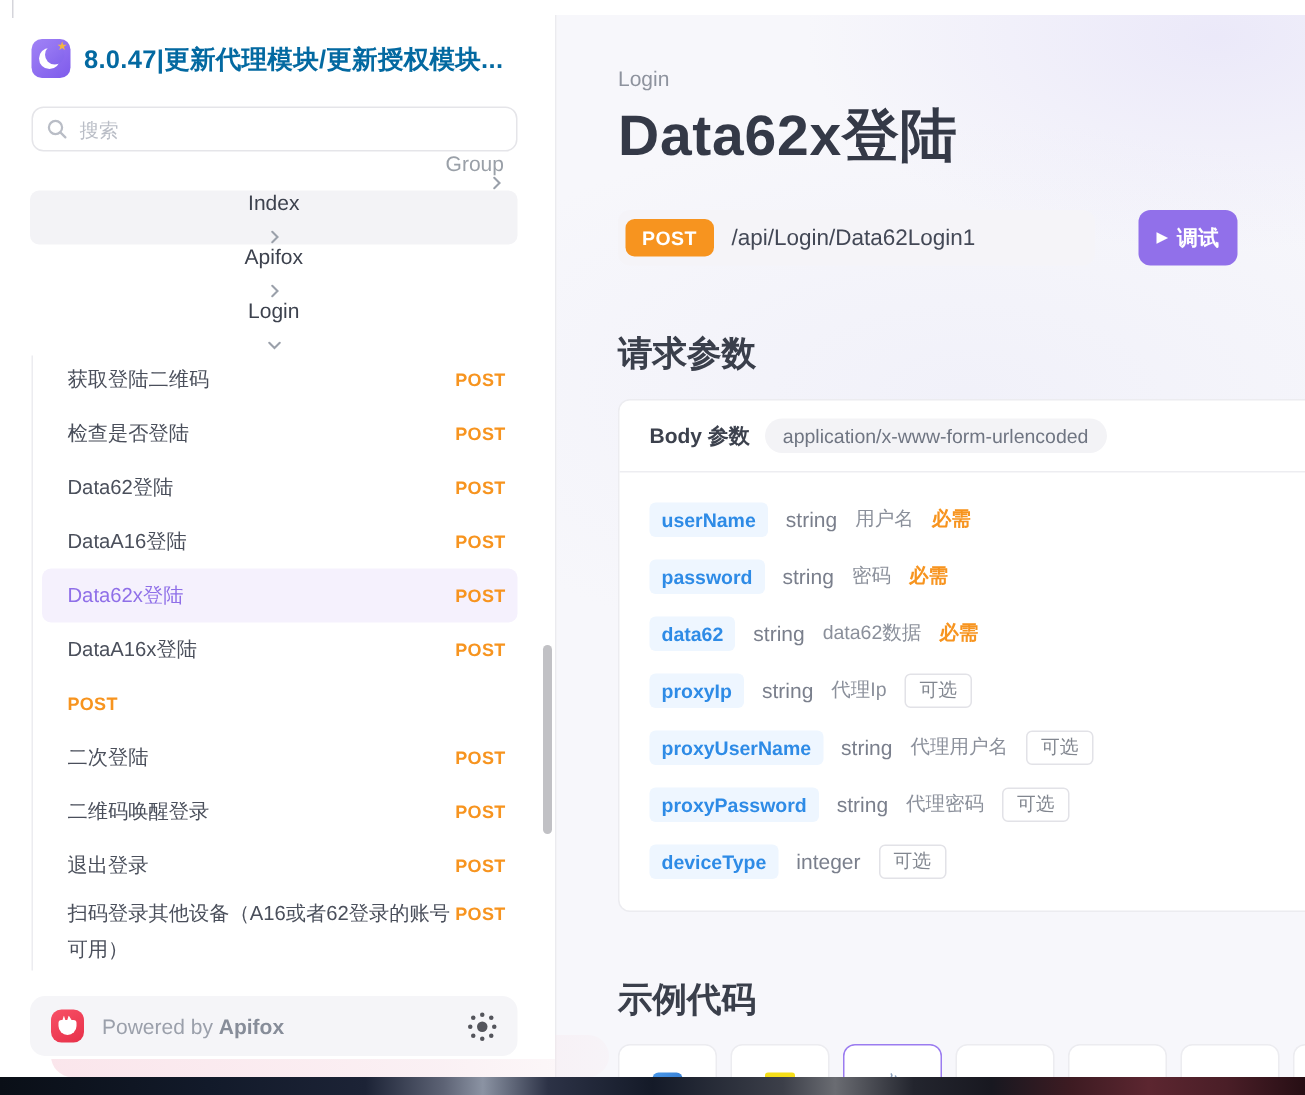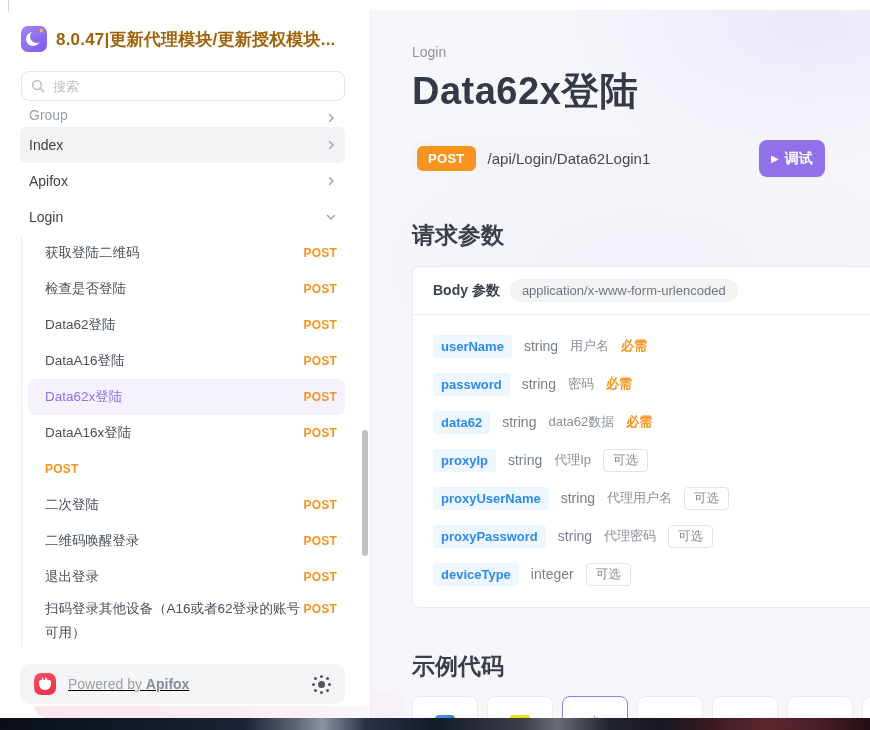--- a/index.html
+++ b/index.html
@@ -19,46 +19,46 @@
   .divider-v { position:absolute; left:370px; top:10px; height:708px; width:1px; background:#ebebef; z-index:1; }
   .top-tick { position:absolute; left:8px; top:0; width:1px; height:12px; background:#d5d5db; z-index:4; }
 
   
   .sidebar { position:absolute; left:0; top:10px; width:370px; height:696px; background:#ffffff; z-index:3; overflow:hidden; }
   .sb-header { display:flex; align-items:center; gap:9px; margin:16px 20px 0 21px; }
   .app-logo { width:26px; height:26px; border-radius:7px; background:linear-gradient(140deg,#a183f6,#7e5beb); position:relative; flex:0 0 auto; }
   .app-logo .moon { position:absolute; left:5px; top:6px; width:14px; height:14px; border-radius:50%; background:#ffffff; }
   .app-logo .moon:after { content:""; position:absolute; left:4px; top:-2px; width:13px; height:13px; border-radius:50%; background:linear-gradient(140deg,#9a7bf4,#8263ec); }
   .app-logo .star { position:absolute; right:2px; top:1px; font-size:8px; color:#f5b63f; line-height:8px; }
-  .sb-title { font-size:17px; font-weight:700; color:#a16207; letter-spacing:0.2px; white-space:nowrap; overflow:hidden; }
+  .sb-title { font-size:17px; font-weight:700; color:#0369a1; letter-spacing:0.2px; white-space:nowrap; overflow:hidden; }
 
   .sb-search { position:relative; margin:19px 25px 0 21px; }
   .sb-search input { width:100%; height:30px; border:1px solid #e5e5e9; border-radius:8px; background:#fff; padding:0 10px 0 31px; font-size:13px; color:#3a3f4b; outline:none; font-family:inherit; }
   .sb-search input::placeholder { color:#b9bdc6; }
   .sb-search .mag { position:absolute; left:10px; top:8px; }
 
   .sb-list { margin-top:0; position:relative; }
-  .sb-row { display:flex; align-items:center; height:36px; margin:0 25px 0 20px; padding:0 9px; border-radius:6px; font-size:14px; color:#3d424e; cursor:pointer; }
+  .sb-row { display:flex; align-items:center; height:36px; margin:0 25px 0 20px; padding:0 9px; border-radius:6px; font-size:14px; color:#3d424e; cursor:pointer;flex-direction:column; }
   .sb-row.clipped { height:26px; align-items:flex-end; padding-bottom:4px; color:#9aa0a8; }
   .sb-row.hovered { background:#f3f3f6; }
   .sb-row .grow { flex:1; }
   .chev { flex:0 0 auto; color:#9aa0aa; display:flex; }
   .chev.down svg { transform:rotate(90deg); }
 
   .sb-children { position:relative; }
   .tree-line { position:absolute; left:21px; top:2px; bottom:2px; width:1px; background:#ececf0; }
   .sb-child { display:flex; align-items:center; height:36px; margin:0 25px 0 28px; padding:0 8px 0 17px; border-radius:6px; font-size:13.5px; color:#4a4f5b; cursor:pointer; }
   .sb-child.two-line { height:54px; align-items:flex-start; padding-top:2px;justify-content:flex-end; }
   .sb-child.two-line .lbl { line-height:24px; }
   .sb-child.two-line .method { margin-top:5px; }
   .sb-child .lbl { flex:1; overflow:hidden; }
   .sb-child.selected { background:#f5f1fd; color:#8f6fe8; }
   .method { flex:0 0 auto; font-size:12px; font-weight:700; color:#f7941f; letter-spacing:0.2px; }
 
-  .sb-footer { display:flex; align-items:center; gap:12px; margin:15px 25px 0 20px; height:40px; background:#f5f5f8; border-radius:10px; padding:0 14px;text-decoration:underline; }
+  .sb-footer { display:flex; align-items:center; gap:12px; margin:15px 25px 0 20px; height:40px; background:#f5f5f8; border-radius:10px; padding:0 14px; }
   .apifox-logo { width:22px; height:22px; border-radius:7px; background:linear-gradient(150deg,#f85066,#e73049); position:relative; flex:0 0 auto; }
   .apifox-logo:after { content:""; position:absolute; left:5px; top:7px; width:12px; height:10px; background:#ffffff; border-radius:2px 2px 6px 6px; }
   .apifox-logo:before { content:""; position:absolute; left:7px; top:4px; width:8px; height:5px; background:#ffffff; clip-path:polygon(0 100%,20% 0,40% 100%,60% 0,100% 100%); }
   .pw-text { flex:1; font-size:14px; color:#9ba0ab; }
   .pw-text b { color:#878d99; font-weight:700; }
   .sun { width:7px; height:7px; border-radius:50%; background:#54555c; margin-right:6px;
     box-shadow:0 -8px 0 -2px #54555c,0 8px 0 -2px #54555c,-8px 0 0 -2px #54555c,8px 0 0 -2px #54555c,-6px -6px 0 -2px #54555c,6px -6px 0 -2px #54555c,-6px 6px 0 -2px #54555c,6px 6px 0 -2px #54555c; }
   .sb-scrollthumb { position:absolute; left:362px; top:430px; width:6px; height:126px; border-radius:3px; background:#c1c1c5; z-index:4; }
 
   

